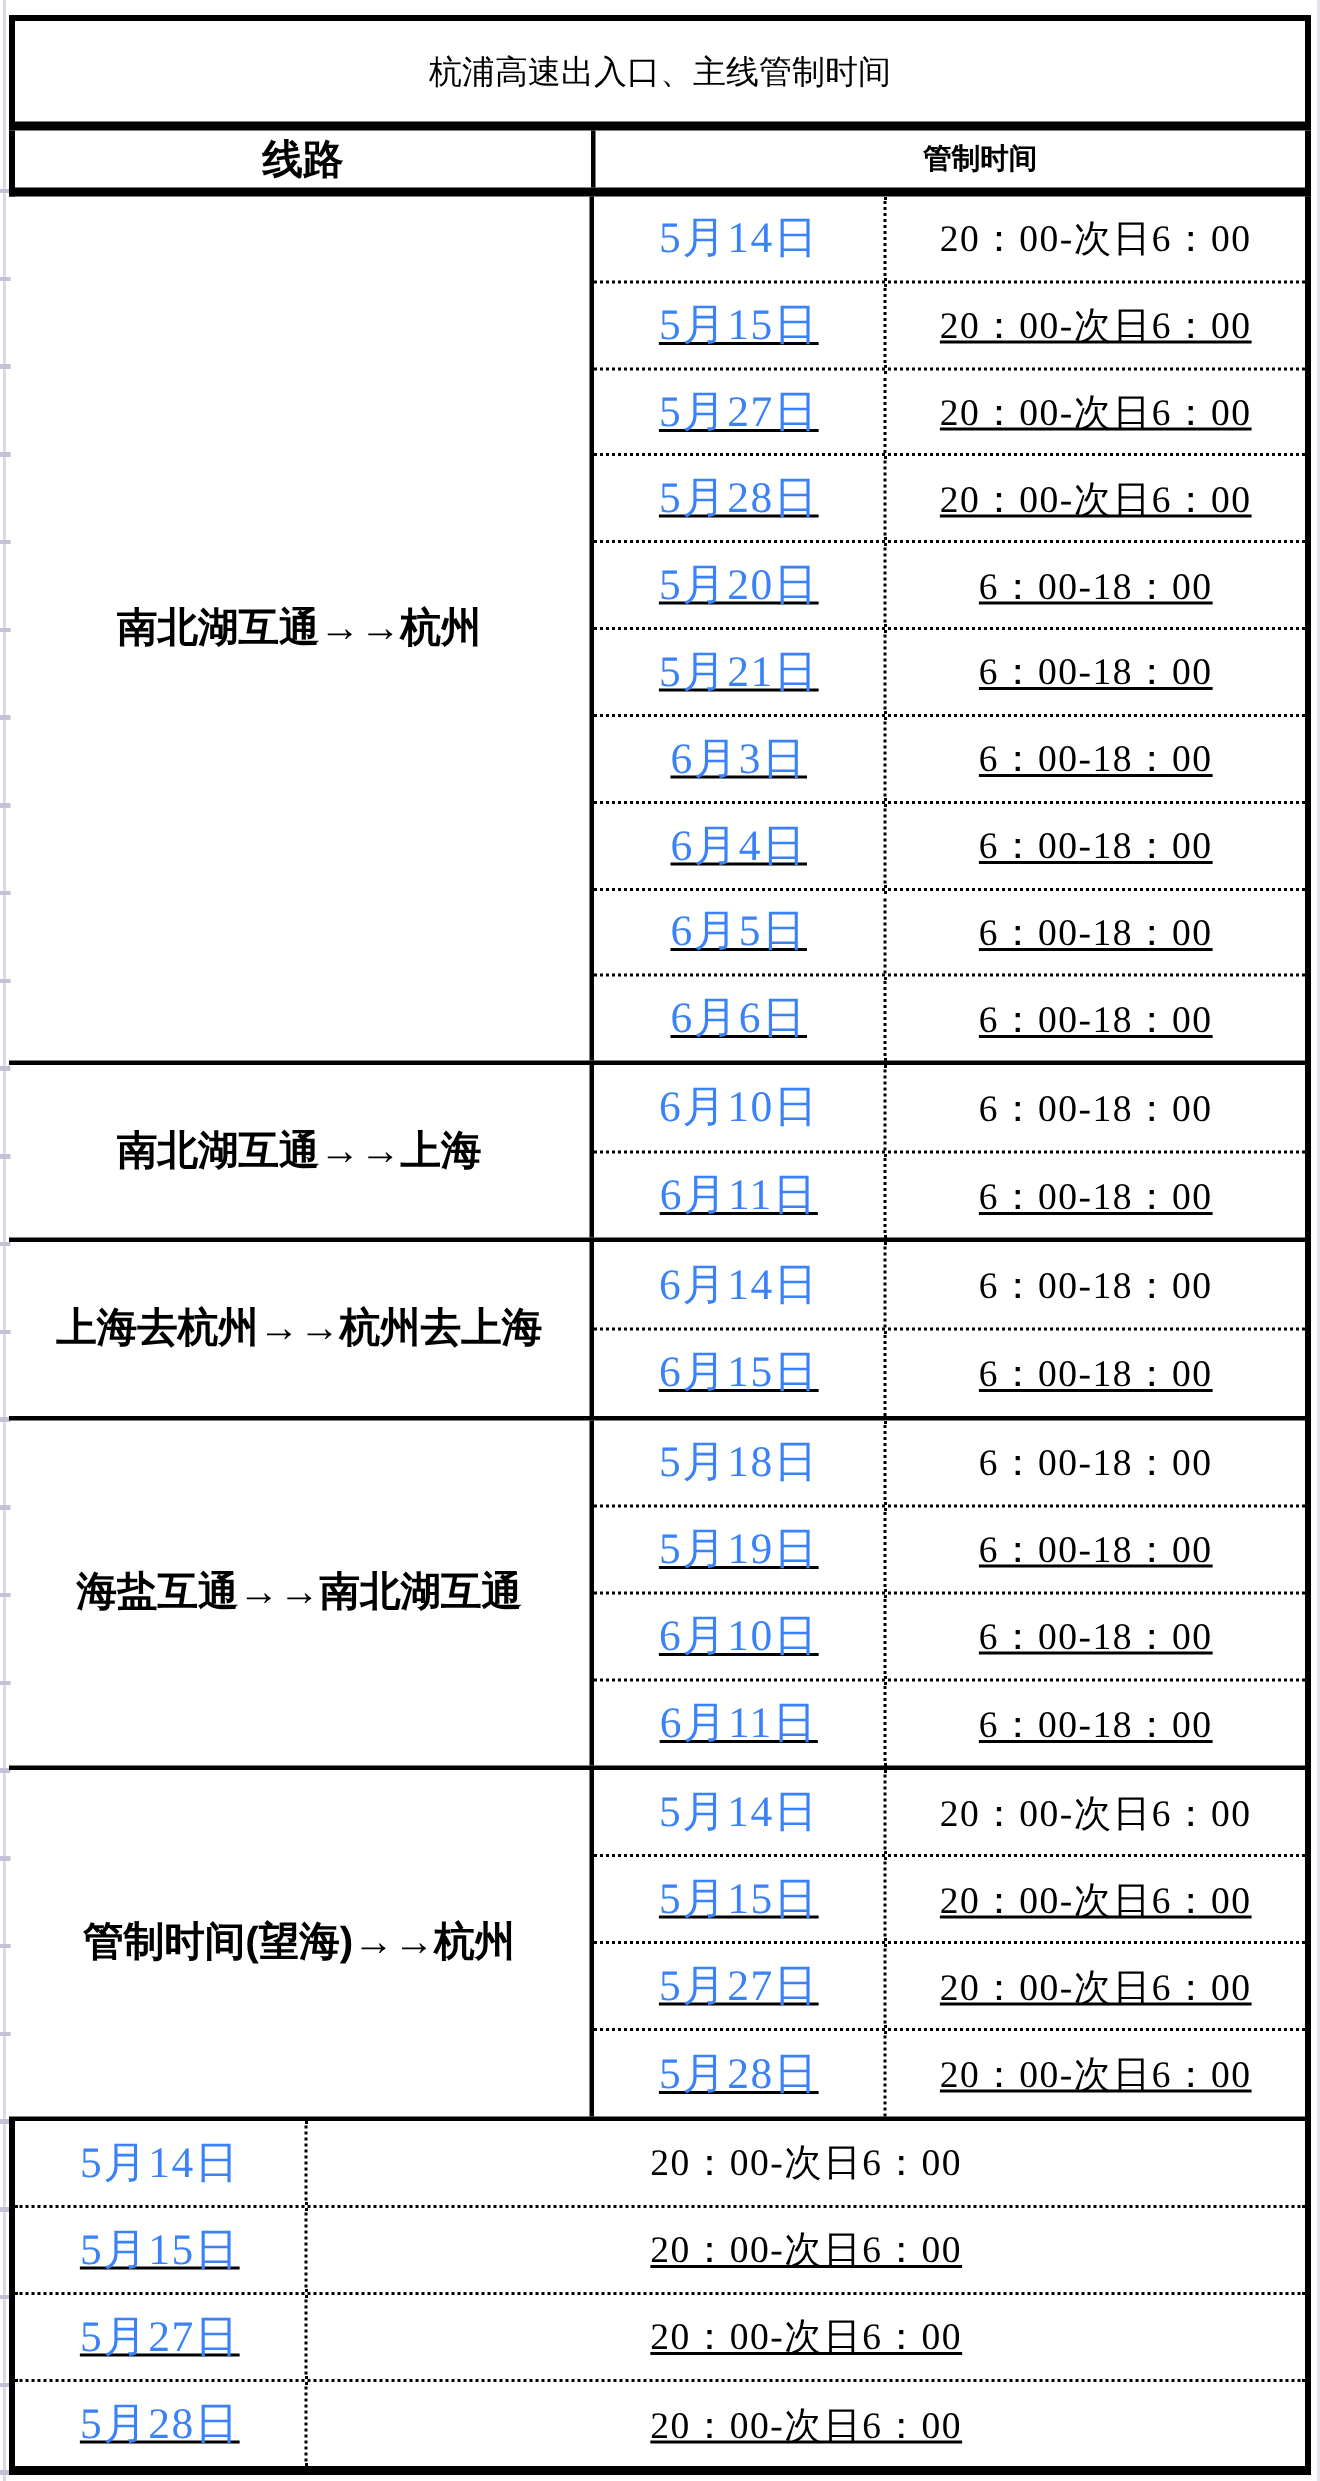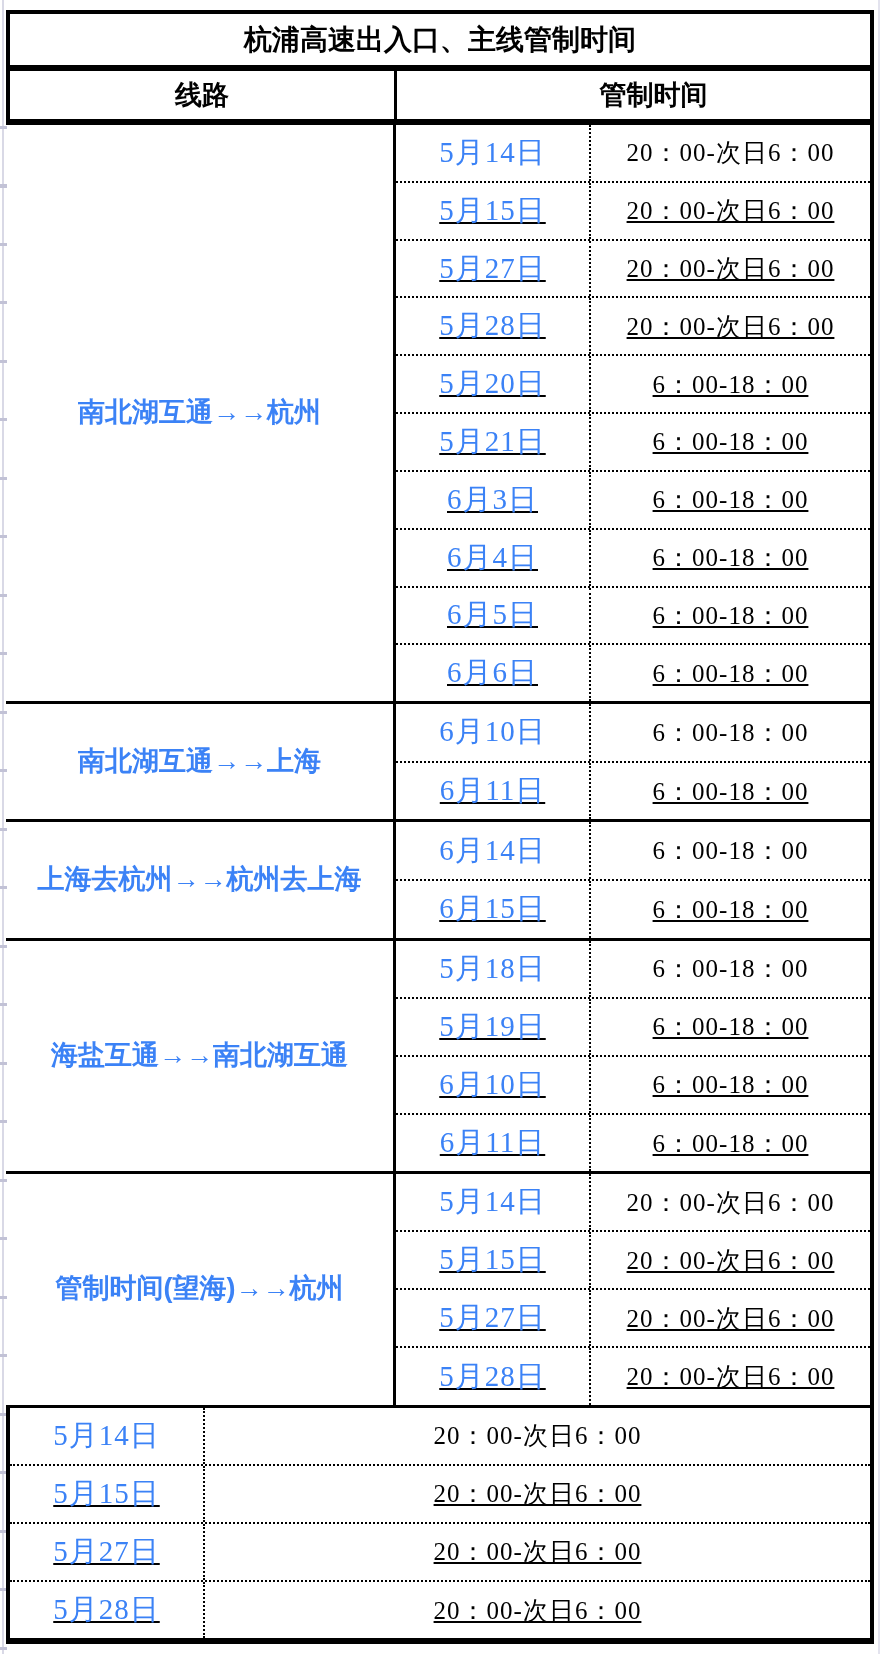--- a/index.html
+++ b/index.html
@@ -6,39 +6,39 @@
   .sheet{position:relative;width:880px;height:1654px;background:#ffffff;overflow:hidden;
          font-family:"Liberation Sans",sans-serif;}
   
   .edge-line{position:absolute;left:2px;top:0;width:2px;height:1654px;background:#d9d9e6;}
   .edge-ticks{position:absolute;left:0;top:126px;width:7px;height:1524px;
       background:repeating-linear-gradient(to bottom,#c2c2d6 0 3px,transparent 3px 58.5px);}
   .edge-line-r{position:absolute;right:0;top:0;width:2px;height:1654px;background:#e3e3ee;}
 
   .tbl{position:absolute;left:6px;top:10px;width:868px;height:1638px;box-sizing:border-box;}
 
-  .title-row{box-sizing:border-box;height:61px;border:4px solid #000;border-bottom:6px solid #000;
+  .title-row{box-sizing:border-box;height:77px;border:4px solid #000;border-bottom:6px solid #000;
       display:flex;align-items:center;justify-content:center;
-      font-size:28px;font-weight:bold;color:#000;}
-
-  .header-row{box-sizing:border-box;height:54px;border-left:4px solid #000;border-right:4px solid #000;
+      font-size:22px;font-weight:normal;color:#000;}
+
+  .header-row{box-sizing:border-box;height:44px;border-left:4px solid #000;border-right:4px solid #000;
       border-bottom:6px solid #000;display:flex;}
   .h-route{box-sizing:border-box;flex:0 0 387px;border-right:3px solid #000;
       display:flex;align-items:center;justify-content:center;font-size:27px;font-weight:bold;}
-  .h-time{flex:1;display:flex;align-items:center;justify-content:center;font-size:27px;font-weight:bold;padding-left:40px;}
+  .h-time{flex:1;display:flex;align-items:center;justify-content:center;font-size:19px;font-weight:bold;padding-left:40px;}
 
   .body{box-sizing:border-box;height:1519px;border-right:4px solid #000;border-bottom:6px solid #000;
       display:flex;flex-direction:column;}
   .section{box-sizing:border-box;display:flex;border-bottom:3px solid #000;min-height:0;}
   .section:last-child{border-bottom:none;border-left:4px solid #000;}
   .sec10{flex:10 0 0;} .sec2{flex:2 0 0;} .sec4{flex:4 0 0;}
 
   .route{box-sizing:border-box;flex:0 0 390px;border-right:3px solid #000;
       display:flex;align-items:center;justify-content:center;text-align:center;
-      color:#3b82f6;font-size:27px;font-weight:bold;line-height:1.55;white-space:pre-line;}
+      color:#000000;font-size:27px;font-weight:bold;line-height:1.55;white-space:pre-line;}
   .section:last-child .route{flex-basis:386px;}
 
   .rows{flex:1;display:flex;flex-direction:column;min-width:0;}
   .trow{box-sizing:border-box;flex:1 0 0;display:flex;min-height:0;}
   .trow + .trow{border-top:2px dotted #000;text-decoration:underline;}
   .dc{box-sizing:border-box;flex:0 0 193px;display:flex;align-items:center;justify-content:center;
       font-family:"Liberation Serif",serif;font-size:29px;color:#3b82f6;letter-spacing:1px;}
   .tc{box-sizing:border-box;flex:1;border-left:2px dotted #000;
       display:flex;align-items:center;justify-content:center;
       font-family:"Liberation Serif",serif;font-size:25px;color:#000;letter-spacing:1px;}

